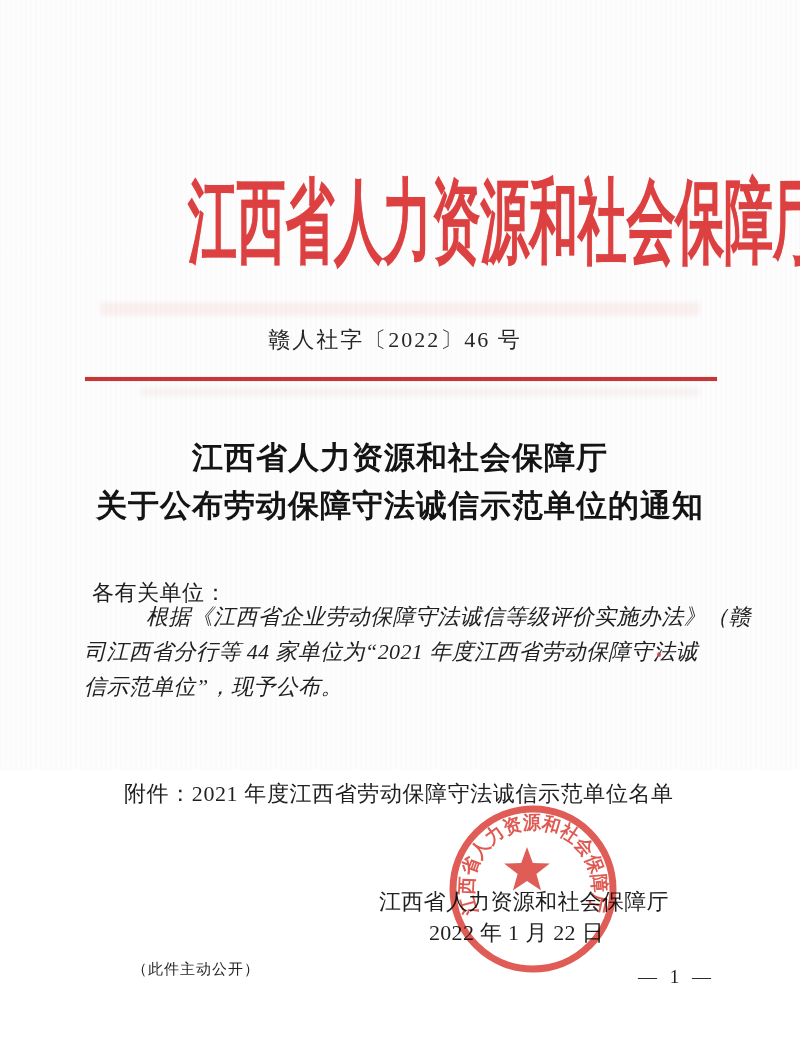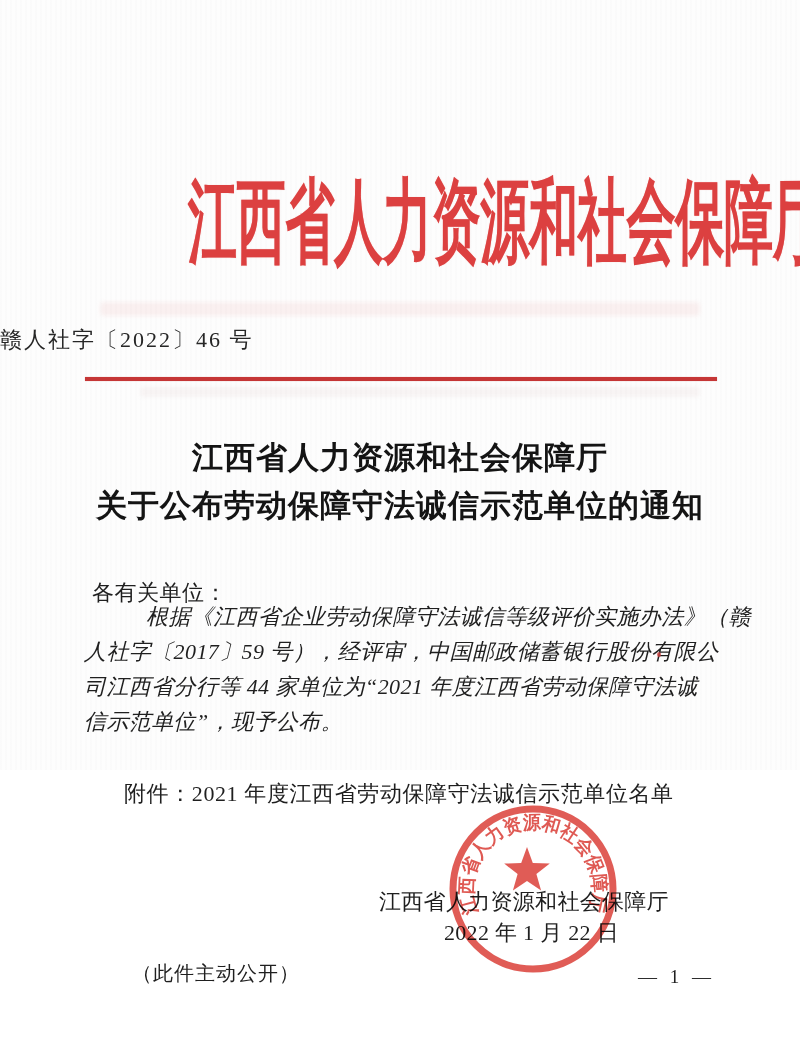--- a/index.html
+++ b/index.html
@@ -34,20 +34,21 @@
   }
 
   .ghost-strip {
     filter: blur(2px);
     border-radius: 4px;
   }
 
   
   .doc-number {
     top: 325px; left: 0; width: 790px;
+    text-align: center;
     font-size: 22px;
     letter-spacing: 2px;
     color: #262626;
   }
 
   
   .red-rule {
     top: 377px; left: 85px;
     width: 632px; height: 4px;
     background: #c53636;
@@ -88,37 +89,37 @@
     font-weight: 500;
   }
 
   
   .signer {
     top: 887px; left: 379px;
     font-size: 22px;
     letter-spacing: 0.3px;
   }
   .issue-date {
-    top: 918px; left: 444px;
+    top: 918px; left: 429px;
     font-size: 22px;
     letter-spacing: 0.3px;
   }
 
   
   .seal {
     top: 805px; left: 446px;
     width: 176px; height: 170px;
     mix-blend-mode: multiply;
     opacity: 0.88;
   }
 
   
   .footer-note {
     top: 960px; left: 132px;
-    font-size: 20px;
+    font-size: 15px;
     letter-spacing: 1px;
   }
   .page-number {
     top: 966px; left: 638px;
     font-size: 19px;
     letter-spacing: 4px;
     font-family: "Liberation Serif", serif;
   }
 
   .speck {
@@ -144,21 +145,20 @@
 
   <div class="abs notice-title">
     <div>江西省人力资源和社会保障厅</div>
     <div>关于公布劳动保障守法诚信示范单位的通知</div>
   </div>
 
   <div class="abs salutation">各有关单位：</div>
 
   <div class="abs paragraph">
     <div class="body-line">根据《江西省企业劳动保障守法诚信等级评价实施办法》（赣</div>
-    <div class="body-line">人社字〔2017〕59 号），经评审，中国邮政储蓄银行股份有限公</div>
     <div class="body-line">司江西省分行等 44 家单位为“2021 年度江西省劳动保障守法诚</div>
     <div class="body-line">信示范单位”，现予公布。</div>
   </div>
 
   <div class="abs speck" style="top:652px; left:657px;"></div>
 
   <div class="abs attachment">附件：2021 年度江西省劳动保障守法诚信示范单位名单</div>
 
   <div class="abs signer">江西省人力资源和社会保障厅</div>
   <div class="abs issue-date">2022 年 1 月 22 日</div>

